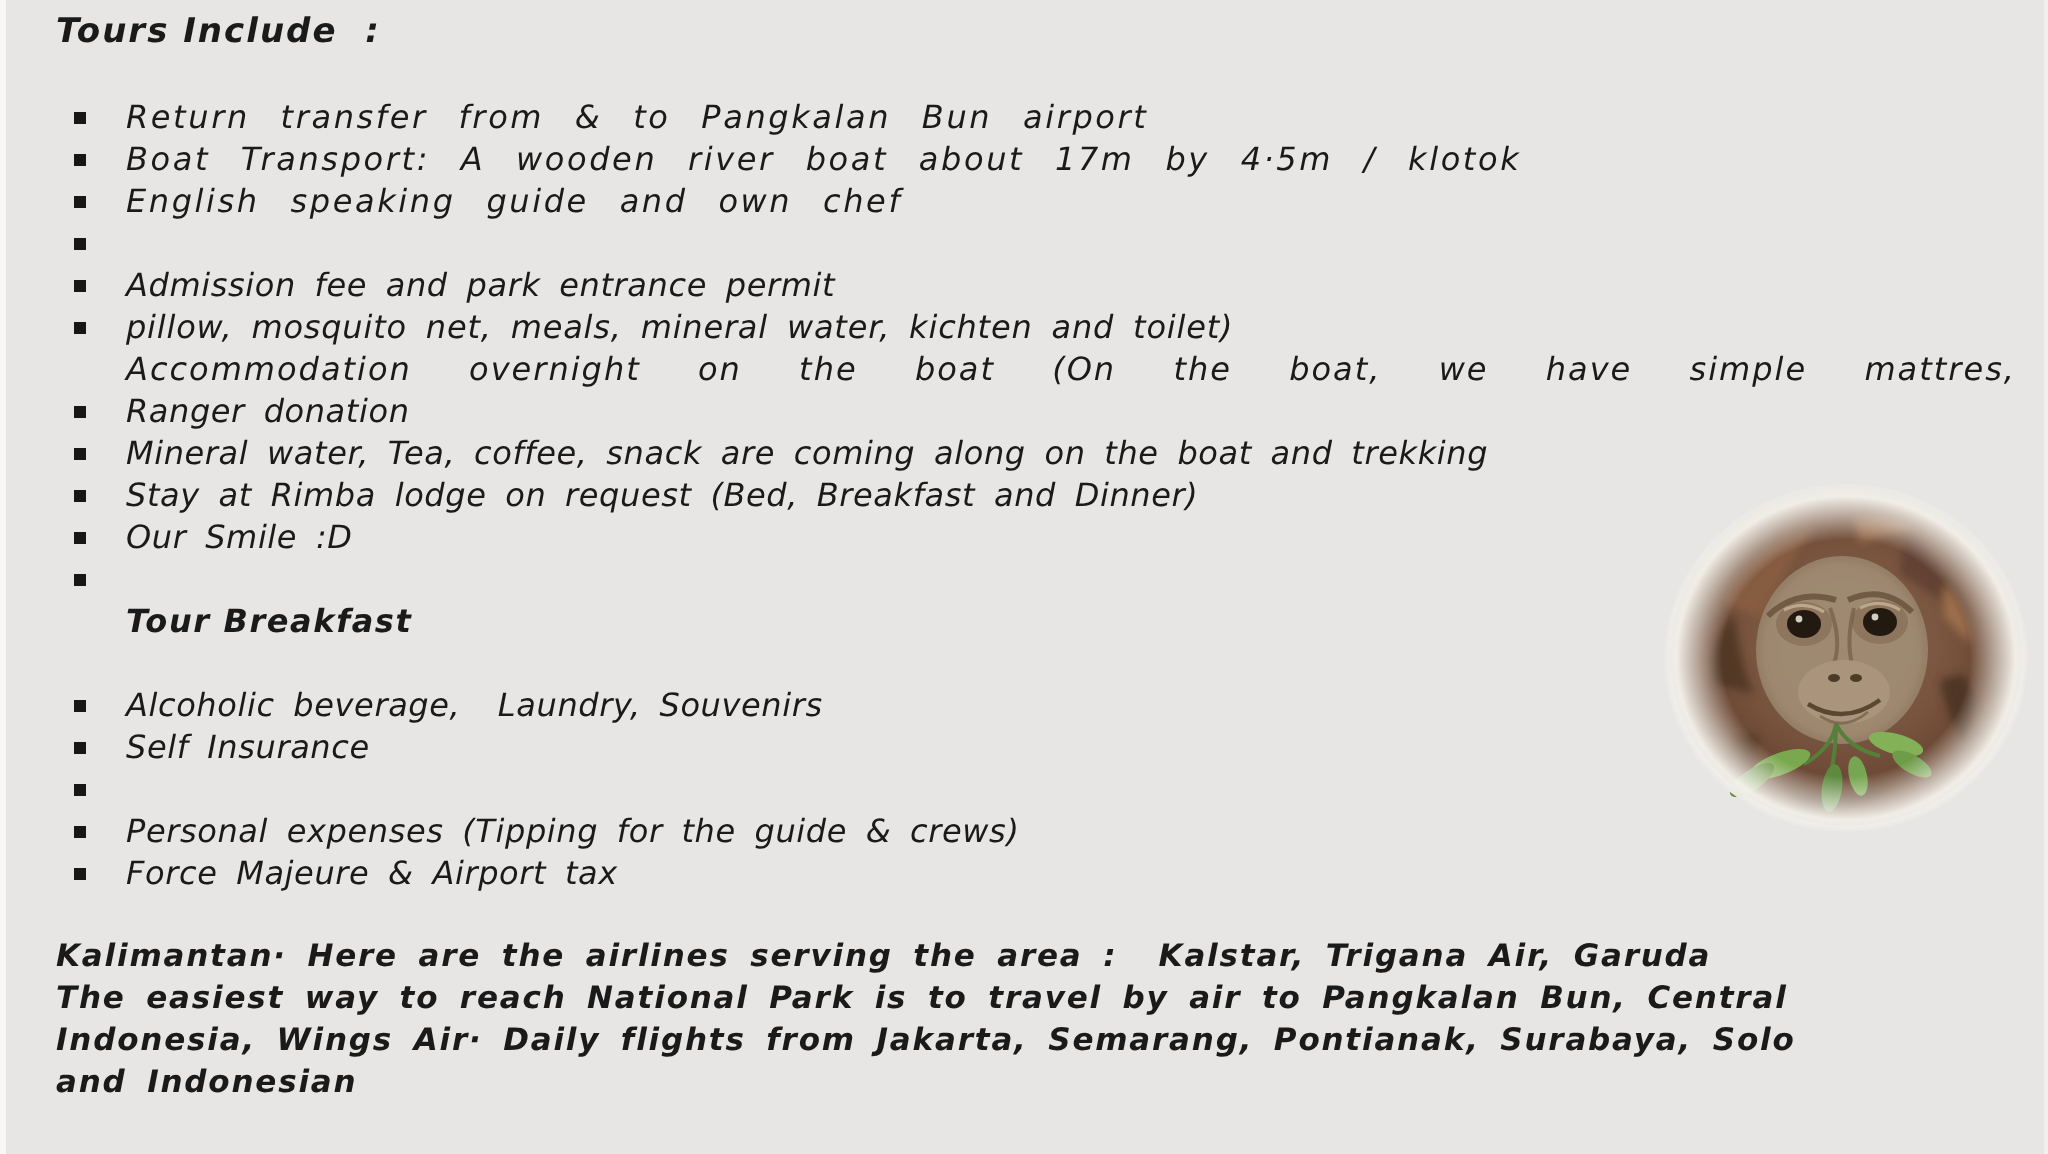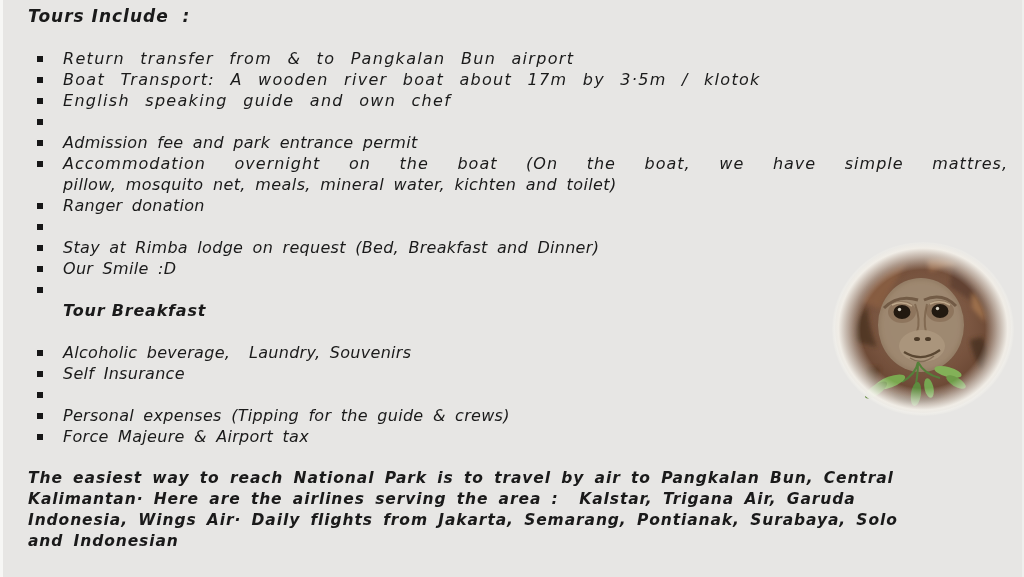--- a/index.html
+++ b/index.html
@@ -62,44 +62,45 @@
 
   <div class="doc-title">Tours Include  :</div>
 
   <ul class="blist">
     <li class="airy">
       <span class="bullet"></span>
       <span class="txt">Return transfer from &amp; to Pangkalan Bun airport</span>
     </li>
     <li class="airy">
       <span class="bullet"></span>
-      <span class="txt">Boat Transport: A wooden river boat about 17m by 3·5m / klotok</span>
+      <span class="txt">Boat Transport: A wooden river boat about 17m by 4·5m / klotok</span>
     </li>
     <li class="airy">
       <span class="bullet"></span>
       <span class="txt">English speaking guide and own chef</span>
     </li>
     <li class="stretch">
       <span class="bullet"></span>
     </li>
     <li>
       <span class="bullet"></span>
       <span class="txt">Admission fee and park entrance permit</span>
     </li>
     <li>
       <span class="bullet"></span>
+      <div class="line">pillow, mosquito net, meals, mineral water, kichten and toilet)</div>
       <div class="line j">Accommodation overnight on the boat (On the boat, we have simple mattres,</div>
-      <div class="line">pillow, mosquito net, meals, mineral water, kichten and toilet)</div>
     </li>
     <li>
       <span class="bullet"></span>
       <span class="txt">Ranger donation</span>
     </li>
     <li>
       <span class="bullet"></span>
+      <span class="txt">Mineral water, Tea, coffee, snack are coming along on the boat and trekking</span>
     </li>
     <li>
       <span class="bullet"></span>
       <span class="txt">Stay at Rimba lodge on request (Bed, Breakfast and Dinner)</span>
     </li>
     <li>
       <span class="bullet"></span>
       <span class="txt">Our Smile :D</span>
     </li>
     <li>
@@ -126,22 +127,22 @@
       <span class="bullet"></span>
       <span class="txt">Personal expenses (Tipping for the guide &amp; crews)</span>
     </li>
     <li>
       <span class="bullet"></span>
       <span class="txt">Force Majeure &amp; Airport tax</span>
     </li>
   </ul>
 
   <div class="footer">
+    <div class="footer-line">Kalimantan· Here are the airlines serving the area :  Kalstar, Trigana Air, Garuda</div>
     <div class="footer-line">The easiest way to reach National Park is to travel by air to Pangkalan Bun, Central</div>
-    <div class="footer-line">Kalimantan· Here are the airlines serving the area :  Kalstar, Trigana Air, Garuda</div>
     <div class="footer-line">Indonesia, Wings Air· Daily flights from Jakarta, Semarang, Pontianak, Surabaya, Solo</div>
     <div class="footer-line">and Indonesian</div>
   </div>
 
   <div class="photo">
     <svg width="182" height="174" viewBox="0 0 182 174" aria-hidden="true">
       <defs>
         <radialGradient id="gFur" cx="0.5" cy="0.47" r="0.55">
           <stop offset="0" stop-color="#96705a"></stop>
           <stop offset="0.45" stop-color="#7d5843"></stop>

